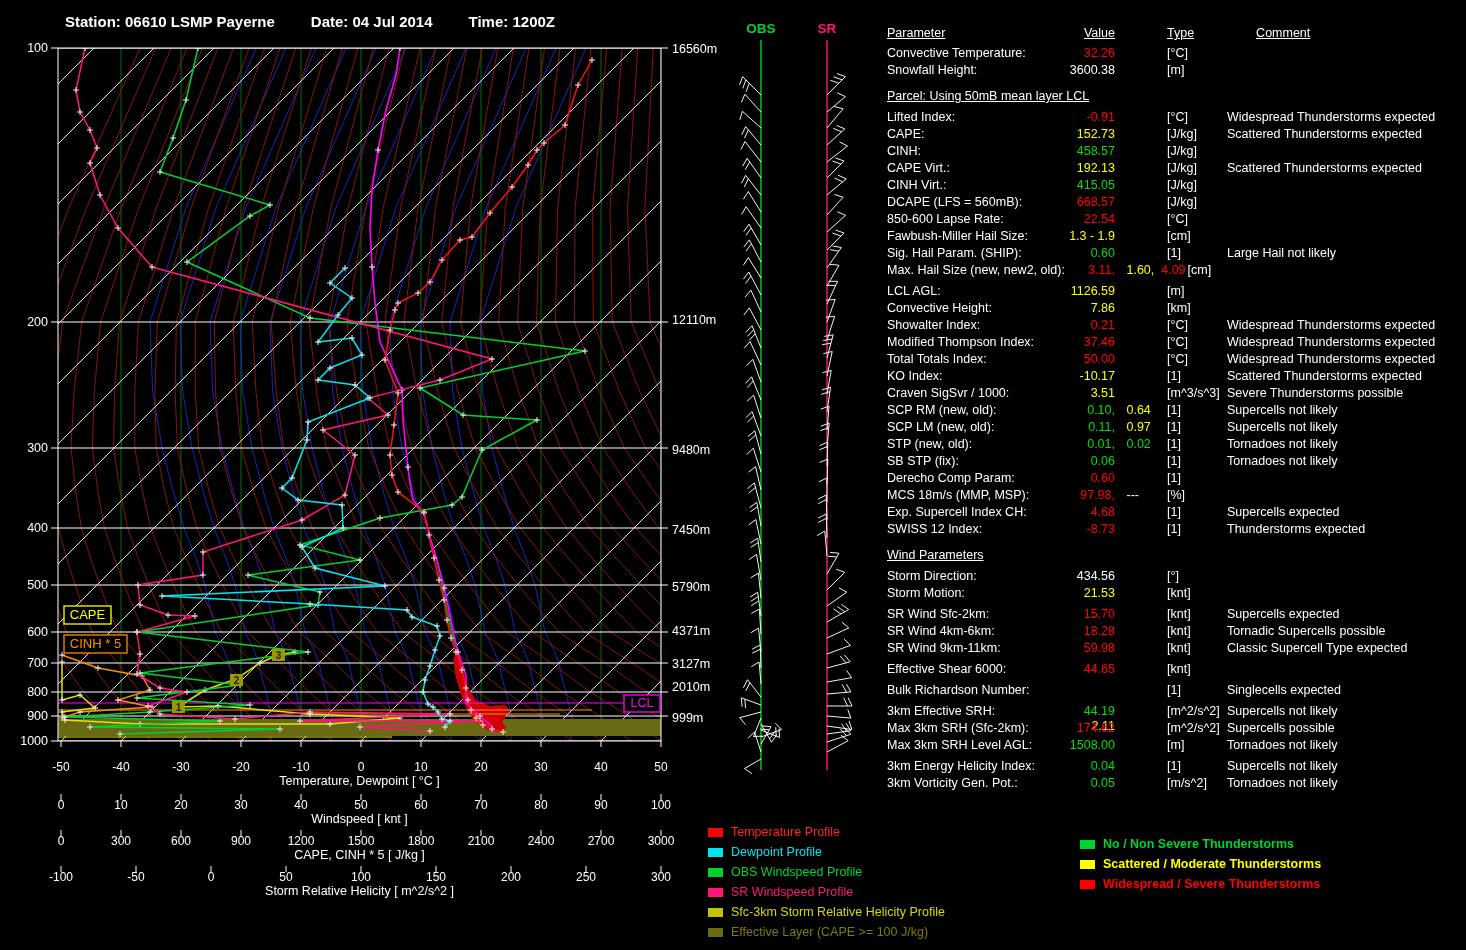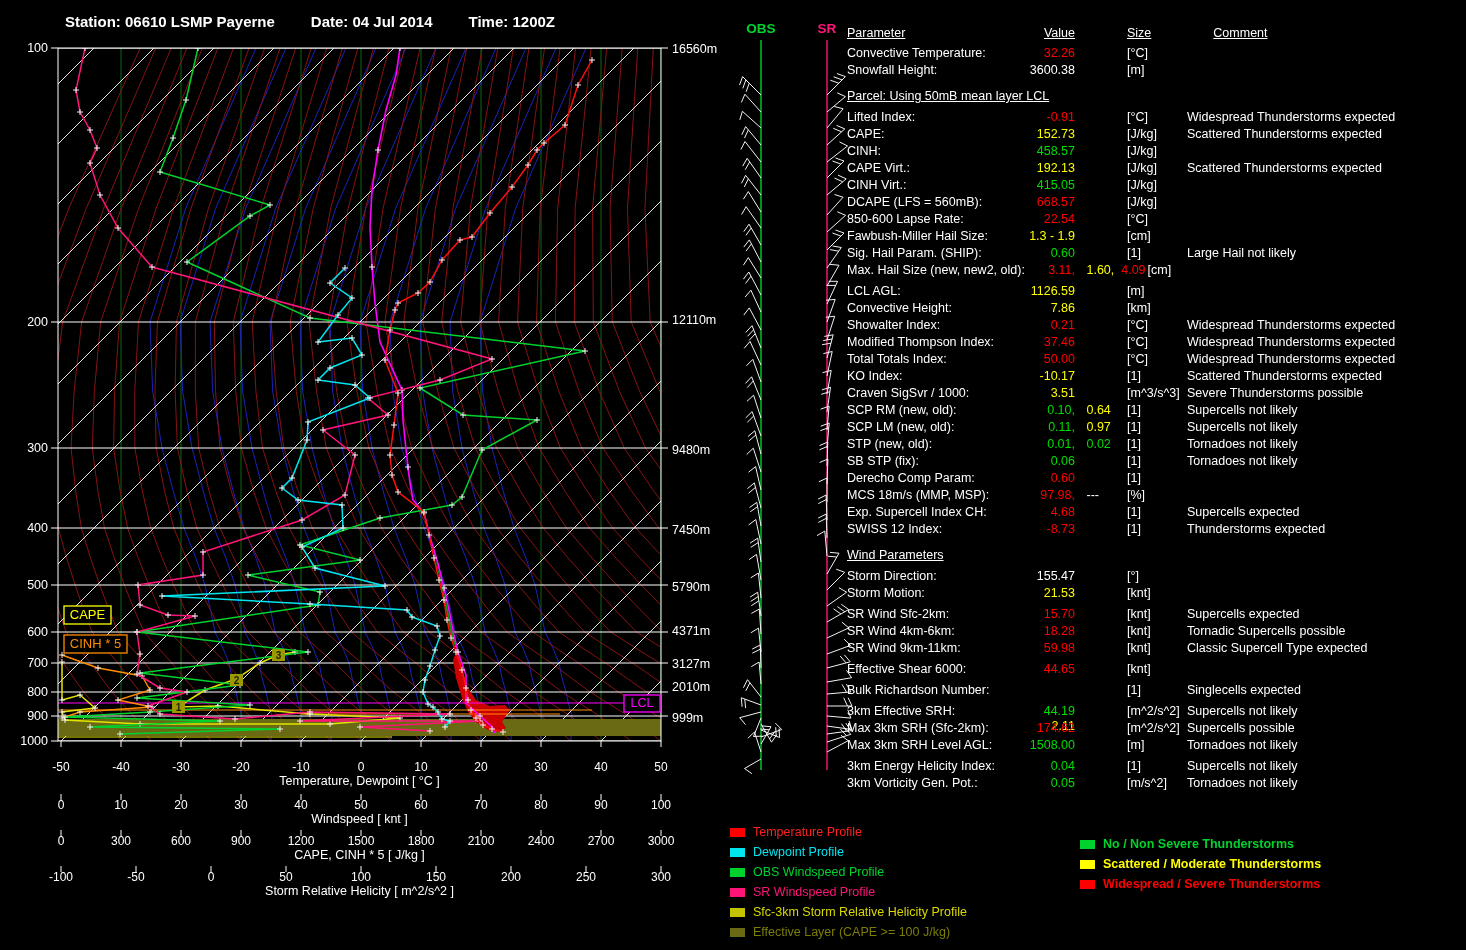--- a/index.html
+++ b/index.html
@@ -3,36 +3,36 @@
 <meta charset="utf-8">
 <style>
   html,body{margin:0;padding:0;background:#000;}
   #app{position:relative;width:1466px;height:950px;background:#000;overflow:hidden;
        font-family:"Liberation Sans","DejaVu Sans",sans-serif;color:#fff;}
   #title-bar{position:absolute;left:65px;top:13px;font-size:15px;font-weight:bold;
              white-space:nowrap;color:#fff;}
   #title-bar span{margin-right:36px;}
   #chart-svg{position:absolute;left:0;top:0;}
   
-  #param-panel{position:absolute;left:840px;top:25px;width:575px;font-size:12.5px;}
+  #param-panel{position:absolute;left:880px;top:25px;width:575px;font-size:12.5px;}
   .prow{display:flex;align-items:baseline;height:17px;line-height:17px;white-space:nowrap;}
   .prow.gap{margin-top:4px;}
   .lv{display:flex;justify-content:space-between;width:228px;padding-left:7px;flex:none;}
   .plabel{color:#fff;}
   .pvalue{text-align:right;}
   .pextra{min-width:42px;margin-left:8px;flex:none;}
   .punit{min-width:60px;margin-left:2px;color:#fff;flex:none;}
   .pcomment{color:#fff;}
   .phead{margin-bottom:3px;}
   .phead .hu{text-decoration:underline;color:#fff;}
   .section-head{margin-top:9px;margin-bottom:4px;padding-left:7px;height:17px;line-height:17px;}
   .section-head span{text-decoration:underline;color:#fff;}
   
   .legend{position:absolute;font-size:12.5px;}
-  #legend-left{left:730px;top:822px;}
+  #legend-left{left:708px;top:822px;}
   #legend-right{left:1080px;top:834px;font-weight:bold;}
   .litem{display:flex;align-items:center;height:20px;white-space:nowrap;}
   .lswatch{width:15px;height:9px;margin-right:8px;flex:none;}
 </style>
 </head>
 <body>
 
 <div id="app">
 
   <div id="title-bar">
@@ -350,21 +350,21 @@
       </g>
     </svg>
 
   <div id="param-panel">
     <div class="prow phead">
       <div class="lv">
         <span class="hu">Parameter</span>
         <span class="hu">Value</span>
       </div>
       <span class="pextra"></span>
-      <span class="punit hu" style="min-width:0;">Size</span>
+      <span class="punit hu" style="min-width:0;">Type</span>
       <span style="width:4px;flex:none;"></span>
       <span class="hu" style="margin-left:58px;">Comment</span>
     </div>
     <div id="rows-container">
         <div class="prow">
           <div class="lv">
             <span class="plabel">Convective Temperature:</span>
             <span class="pvalue" style="color: rgb(255, 0, 0);">32.26</span>
           </div>
           <span class="pextra"></span>
@@ -603,21 +603,21 @@
             <span class="pvalue" style="color: rgb(255, 0, 0);">-8.73</span>
           </div>
           <span class="pextra"></span>
           <span class="punit">[1]</span>
           <span class="pcomment">Thunderstorms expected</span>
         </div>
         <div class="section-head"><span>Wind Parameters</span></div>
         <div class="prow">
           <div class="lv">
             <span class="plabel">Storm Direction:</span>
-            <span class="pvalue" style="color: rgb(255, 255, 255);">155.47</span>
+            <span class="pvalue" style="color: rgb(255, 255, 255);">434.56</span>
           </div>
           <span class="pextra"></span>
           <span class="punit">[°]</span>
           <span class="pcomment"></span>
         </div>
         <div class="prow">
           <div class="lv">
             <span class="plabel">Storm Motion:</span>
             <span class="pvalue" style="color: rgb(255, 255, 0);">21.53</span>
           </div>

